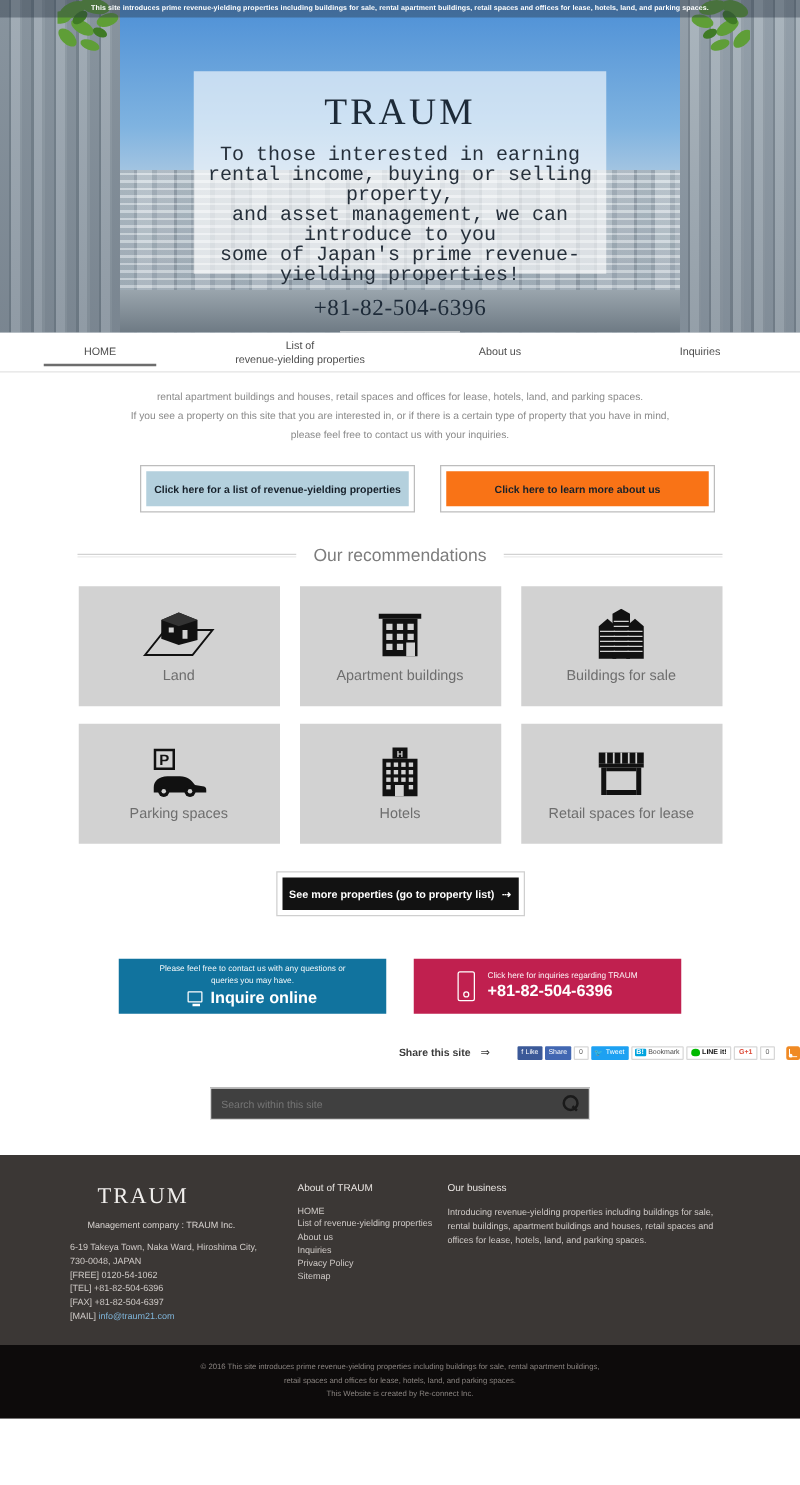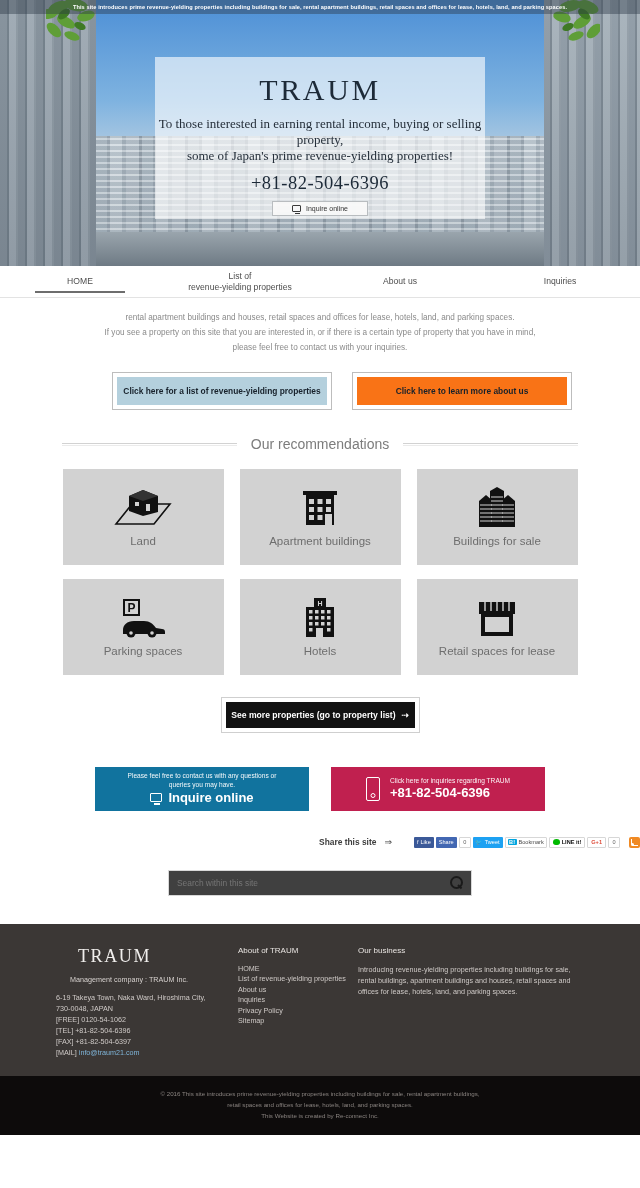--- a/index.html
+++ b/index.html
@@ -75,22 +75,22 @@
     z-index: 5;
   }
   .hero-title {
     font-family: "Liberation Serif", serif;
     font-size: 30px;
     letter-spacing: 2.6px;
     color: #1d2a38;
     margin-top: 16px;
   }
   .hero-sub {
-    font-family: Liberation Serif, serif;
-    font-size: 13px;
+    font-family: Liberation Mono, monospace;
+    font-size: 16px;
     color: #252f3a;
     line-height: 16px;
     margin-top: 9px;
   }
   .hero-tel {
     font-family: "Liberation Serif", serif;
     font-size: 18.5px;
     color: #1d2a38;
     letter-spacing: 0.5px;
     margin-top: 9px;
@@ -280,20 +280,21 @@
         <ellipse cx="32" cy="27" rx="6" ry="3.5" transform="rotate(-25 32 27)"></ellipse>
       </g>
     </svg>
 
     <div class="ticker">This site introduces prime revenue-yielding properties including buildings for sale, rental apartment buildings, retail spaces and offices for lease, hotels, land, and parking spaces.</div>
 
     <div class="hero-card">
       <div class="hero-title">TRAUM</div>
       <div class="hero-sub">
         <div>To those interested in earning rental income, buying or selling property,</div>
+        <div>and asset management, we can introduce to you</div>
         <div>some of Japan's prime revenue-yielding properties!</div>
       </div>
       <div class="hero-tel">+81-82-504-6396</div>
       <div class="hero-btn">
         <span class="mon"></span>
         <span>Inquire online</span>
       </div>
     </div>
   </div>
 

